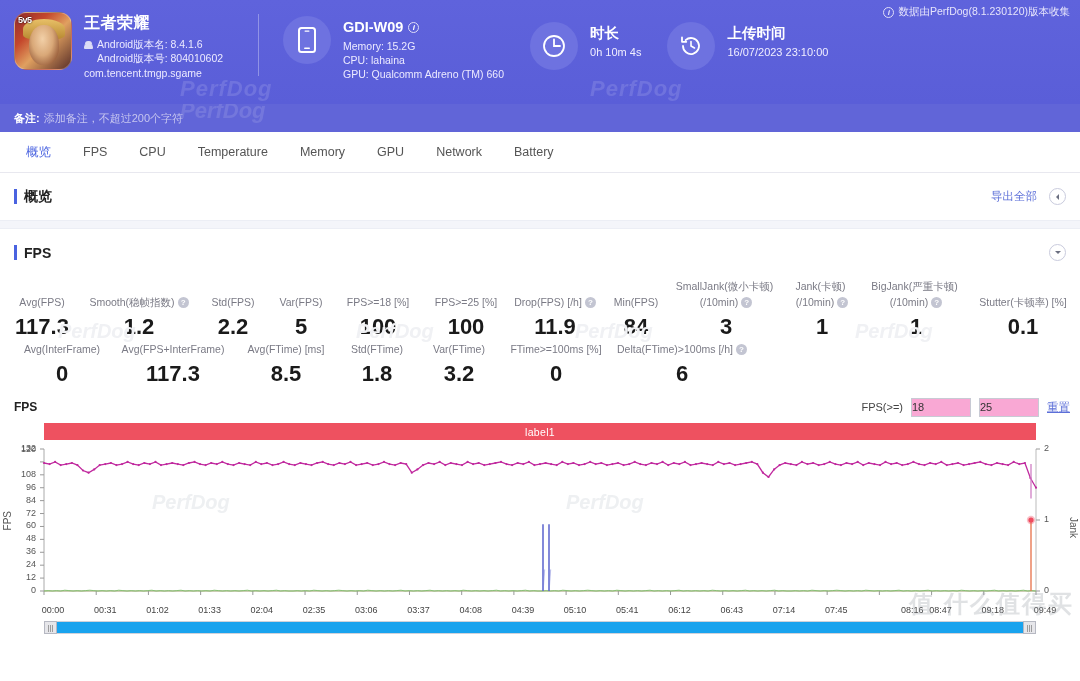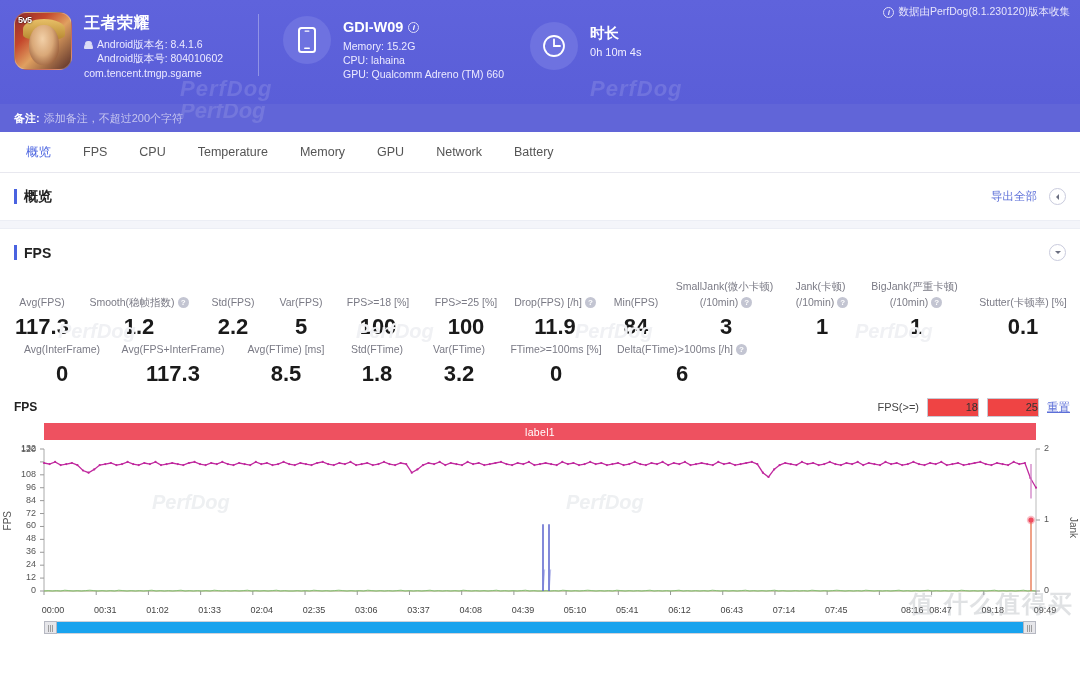--- a/index.html
+++ b/index.html
@@ -142,22 +142,22 @@
     cursor:pointer;
   }
   .mvalue { font-size:22px; font-weight:bold; color:#1a1a1a; line-height:32px; margin-top:2px;}
 
   
   .chart-wrap { position:relative; background:#fff; }
   .chart-head { display:flex; align-items:center; padding: 4px 10px 0 14px; height:26px;}
   .chart-head .ttl { font-size:12px; font-weight:bold; color:#222;}
   .chart-ctrls { margin-left:auto; display:flex; align-items:center; gap:8px; font-size:11px; color:#444;}
   .numbox {
-    width:52px;height:19px;border:1px solid #c8cad4;background:#ef4444;
-    font-size:11px;text-align:right;color:#333;line-height:17px;
+    width:60px;height:19px;border:1px solid #c8cad4;background:#f9a8d4;
+    font-size:11px;text-align:left;color:#333;line-height:17px;
   }
   .label-bar {
     margin: 5px 44px 0 44px; height:17px; background:#ee5160; color:#fff;
     display:flex; align-items:center; justify-content:center;
     font-size:10.5px; letter-spacing:.3px;
   }
   .plot-area { position:relative; height:160px; margin-top:3px; }
   .plot-wm {
     position:absolute; color:#eef0f2; font-size:20px; font-style:italic;
     font-weight:bold; pointer-events:none; user-select:none;
@@ -247,20 +247,33 @@
           <circle cx="13" cy="13" r="10" fill="none" stroke="#fff" stroke-width="1.8"></circle>
           <path d="M13 6.5V13h6" fill="none" stroke="#fff" stroke-width="1.8" stroke-linecap="round"></path>
         </svg>
     </div>
     <div class="dev-meta">
       <div class="stat-title">时长</div>
       <div class="stat-val">0h 10m 4s</div>
     </div>
   </div>
 
+  <div class="stat-block">
+    <div class="circ">
+      <svg width="26" height="26" viewBox="0 0 26 26">
+          <path d="M5 13a8 8 0 1 0 2.6-5.9" fill="none" stroke="#fff" stroke-width="1.8" stroke-linecap="round"></path>
+          <path d="M4 4.5v4.3h4.3" fill="none" stroke="#fff" stroke-width="1.8" stroke-linecap="round" stroke-linejoin="round"></path>
+          <path d="M13 8.5V13l3.5 2" fill="none" stroke="#fff" stroke-width="1.6" stroke-linecap="round"></path>
+        </svg>
+    </div>
+    <div class="dev-meta">
+      <div class="stat-title">上传时间</div>
+      <div class="stat-val">16/07/2023 23:10:00</div>
+    </div>
+  </div>
 
   <div class="collect-note">
     <span class="i-circ">i</span>
     <span>数据由PerfDog(8.1.230120)版本收集</span>
   </div>
 </div>
 
 <div class="notebar">
   <div class="wm" style="position:absolute;left:180px;top:-6px;color:rgba(255,255,255,.12);font-size:22px;font-style:italic;font-weight:bold;">PerfDog</div>
   <b>备注:</b>

